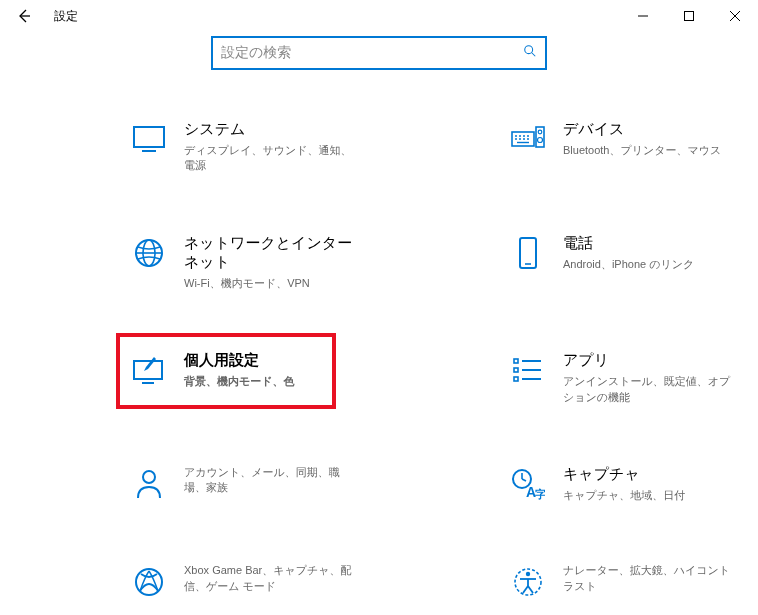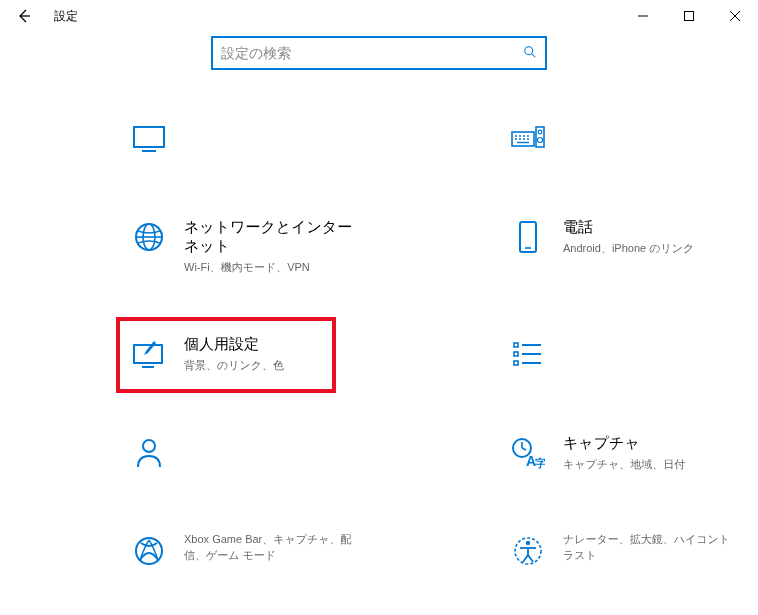--- a/index.html
+++ b/index.html
@@ -50,20 +50,21 @@
     justify-content: center;
     margin-top: 4px;
   }
   .search-box {
     width: 336px;
     height: 34px;
     border: 2px solid #0078d4;
     display: flex;
     align-items: center;
     padding: 0 8px;
+    font-family: Liberation Serif, serif;
   }
   .search-box input {
     flex: 1;
     border: none;
     outline: none;
     font-size: 14px;
     font-family: inherit;
     color: #666;
   }
   .search-box input::placeholder { color: #888; }
@@ -103,20 +104,21 @@
     color: #000;
     margin-bottom: 4px;
   }
   .cat-desc {
     font-size: 11px;
     color: #666;
     line-height: 1.4;
   }
   .highlighted {
     position: relative;
+    font-weight: bold;
   }
   .highlight-box {
     position: absolute;
     border: 4px solid #e81123;
     left: 116px;
     top: -18px;
     width: 220px;
     height: 76px;
     pointer-events: none;
   }
@@ -165,20 +167,24 @@
 </div>
 
 <div class="categories">
 
   <div class="cat">
     <div class="cat-icon">
       <svg width="34" height="30" viewBox="0 0 34 30">
           <rect x="2" y="3" width="30" height="20" stroke="#0078d4" stroke-width="2" fill="none"></rect>
           <line x1="10" y1="27" x2="24" y2="27" stroke="#0078d4" stroke-width="2"></line>
         </svg>
+    </div>
+    <div class="cat-text">
+      <div class="cat-title">システム</div>
+      <div class="cat-desc">ディスプレイ、サウンド、通知、電源</div>
     </div>
   </div>
 
   <div class="cat">
     <div class="cat-icon">
       <svg width="34" height="28" viewBox="0 0 34 28">
         <rect x="1" y="7" width="22" height="14" stroke="#0078d4" stroke-width="1.6" fill="none"></rect>
         <line x1="4" y1="11" x2="6" y2="11" stroke="#0078d4" stroke-width="1.4"></line>
         <line x1="8" y1="11" x2="10" y2="11" stroke="#0078d4" stroke-width="1.4"></line>
         <line x1="12" y1="11" x2="14" y2="11" stroke="#0078d4" stroke-width="1.4"></line>
@@ -186,20 +192,24 @@
         <line x1="4" y1="14" x2="6" y2="14" stroke="#0078d4" stroke-width="1.4"></line>
         <line x1="8" y1="14" x2="10" y2="14" stroke="#0078d4" stroke-width="1.4"></line>
         <line x1="12" y1="14" x2="14" y2="14" stroke="#0078d4" stroke-width="1.4"></line>
         <line x1="16" y1="14" x2="18" y2="14" stroke="#0078d4" stroke-width="1.4"></line>
         <line x1="6" y1="17.5" x2="18" y2="17.5" stroke="#0078d4" stroke-width="1.4"></line>
         <rect x="25" y="2" width="8" height="20" stroke="#0078d4" stroke-width="1.6" fill="none"></rect>
         <circle cx="29" cy="7" r="1.8" stroke="#0078d4" stroke-width="1.2" fill="none"></circle>
         <circle cx="29" cy="15" r="2.5" stroke="#0078d4" stroke-width="1.2" fill="none"></circle>
       </svg>
     </div>
+    <div class="cat-text">
+      <div class="cat-title">デバイス</div>
+      <div class="cat-desc">Bluetooth、プリンター、マウス</div>
+    </div>
   </div>
 
   <div class="cat">
     <div class="cat-icon">
       <svg width="32" height="32" viewBox="0 0 32 32">
         <circle cx="16" cy="16" r="13" stroke="#0078d4" stroke-width="2" fill="none"></circle>
         <ellipse cx="16" cy="16" rx="6" ry="13" stroke="#0078d4" stroke-width="1.6" fill="none"></ellipse>
         <line x1="3" y1="16" x2="29" y2="16" stroke="#0078d4" stroke-width="1.6"></line>
         <path d="M5 10 Q16 14 27 10" stroke="#0078d4" stroke-width="1.4" fill="none"></path>
         <path d="M5 22 Q16 18 27 22" stroke="#0078d4" stroke-width="1.4" fill="none"></path>
@@ -228,47 +238,50 @@
     <div class="highlight-box"></div>
     <div class="cat-icon">
       <svg width="34" height="30" viewBox="0 0 34 30">
         <rect x="2" y="6" width="28" height="18" stroke="#0078d4" stroke-width="2" fill="none"></rect>
         <line x1="10" y1="28" x2="22" y2="28" stroke="#0078d4" stroke-width="2"></line>
         <path d="M22 2 L14 12 L12 16 L16 14 L24 4 Z" fill="#0078d4"></path>
       </svg>
     </div>
     <div class="cat-text">
       <div class="cat-title">個人用設定</div>
-      <div class="cat-desc">背景、のリンク、色</div>
+      <div class="cat-desc">背景、機内モード、色</div>
     </div>
   </div>
 
   <div class="cat">
     <div class="cat-icon">
       <svg width="30" height="26" viewBox="0 0 30 26">
         <rect x="1" y="2" width="4" height="4" stroke="#0078d4" stroke-width="1.6" fill="none"></rect>
         <line x1="9" y1="4" x2="28" y2="4" stroke="#0078d4" stroke-width="2"></line>
         <rect x="1" y="11" width="4" height="4" stroke="#0078d4" stroke-width="1.6" fill="none"></rect>
         <line x1="9" y1="13" x2="28" y2="13" stroke="#0078d4" stroke-width="2"></line>
         <rect x="1" y="20" width="4" height="4" stroke="#0078d4" stroke-width="1.6" fill="none"></rect>
         <line x1="9" y1="22" x2="28" y2="22" stroke="#0078d4" stroke-width="2"></line>
       </svg>
     </div>
     <div class="cat-text">
+      <div class="cat-title">アプリ</div>
+      <div class="cat-desc">アンインストール、既定値、オプションの機能</div>
     </div>
   </div>
 
   <div class="cat">
     <div class="cat-icon">
       <svg width="28" height="32" viewBox="0 0 28 32">
         <circle cx="14" cy="9" r="6" stroke="#0078d4" stroke-width="2" fill="none"></circle>
         <path d="M3 30 Q3 19 14 19 Q25 19 25 30" stroke="#0078d4" stroke-width="2" fill="none"></path>
       </svg>
     </div>
     <div class="cat-text">
+      <div class="cat-desc">アカウント、メール、同期、職場、家族</div>
     </div>
   </div>
 
   <div class="cat">
     <div class="cat-icon">
       <svg width="34" height="32" viewBox="0 0 34 32">
         <circle cx="11" cy="11" r="9" stroke="#0078d4" stroke-width="2" fill="none"></circle>
         <line x1="11" y1="11" x2="11" y2="5" stroke="#0078d4" stroke-width="1.6"></line>
         <line x1="11" y1="11" x2="15" y2="13" stroke="#0078d4" stroke-width="1.6"></line>
         <text x="15" y="29" font-size="14" fill="#0078d4" font-weight="bold" font-family="sans-serif">A</text>

